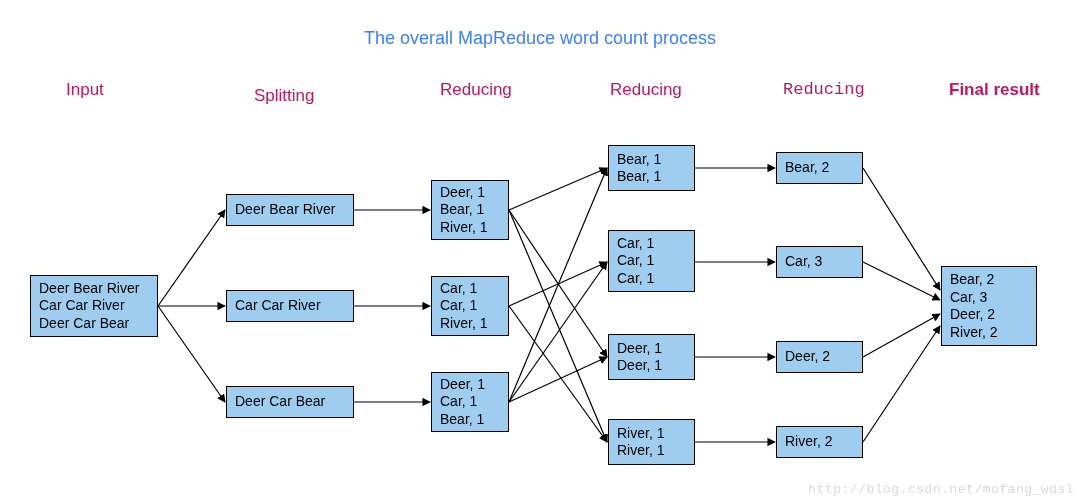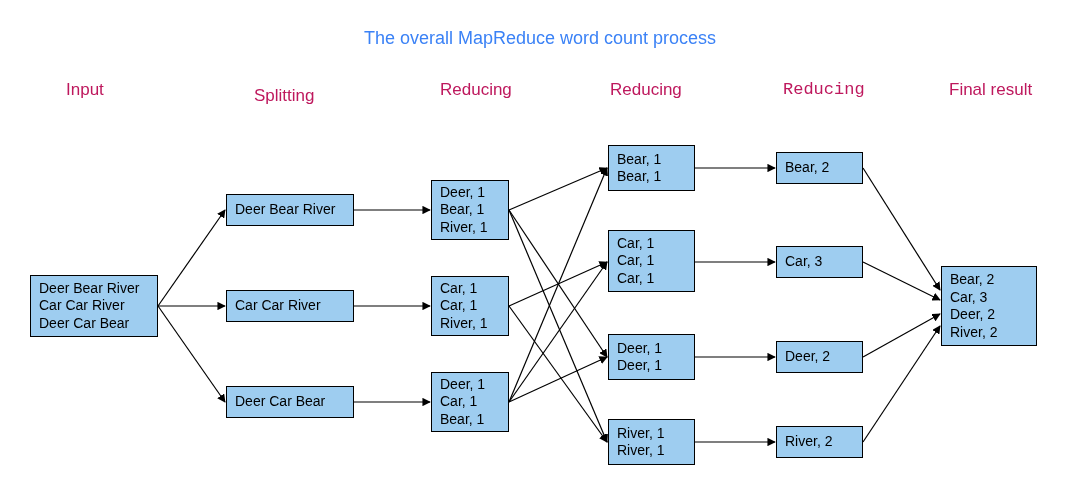--- a/index.html
+++ b/index.html
@@ -17,21 +17,21 @@
 <body>
 <div class="stage">
 
 <div class="title" style="top:28px;">The overall MapReduce word count process</div>
 
 <div class="hdr" style="left:66px; top:80px;">Input</div>
 <div class="hdr" style="left:254px;top:86px;">Splitting</div>
 <div class="hdr" style="left:440px;top:80px;">Reducing</div>
 <div class="hdr" style="left:610px;top:80px;">Reducing</div>
 <div class="hdr" style="left:783px;top:80px;font-family:Liberation Mono, monospace;">Reducing</div>
-<div class="hdr" style="left:949px;top:80px;">Final result</div>
+<div class="hdr" style="left:949px;top:80px;font-weight:bold;">Final result</div>
 
 <svg width="1080" height="501">
   <defs>
     <marker id="ah" viewBox="0 0 10 10" refX="9" refY="5" markerWidth="7" markerHeight="7" orient="auto-start-reverse">
       <path d="M 0 0 L 10 5 L 0 10 z" fill="#000"></path>
     </marker>
   </defs>
   <g stroke="#000" stroke-width="1.2" fill="none" marker-end="url(#ah)">
 
     <line x1="158" y1="306" x2="225" y2="210"></line>
@@ -96,14 +96,15 @@
 <div class="box" style="left:776px;top:152px;width:87px;height:32px;">Bear, 2</div>
 <div class="box" style="left:776px;top:246px;width:87px;height:32px;">Car, 3</div>
 <div class="box" style="left:776px;top:341px;width:87px;height:32px;">Deer, 2</div>
 <div class="box" style="left:776px;top:426px;width:87px;height:32px;">River, 2</div>
 
 <div class="box" style="left:941px;top:266px;width:96px;height:80px;">Bear, 2
 Car, 3
 Deer, 2
 River, 2</div>
 
+<div class="watermark">http://blog.csdn.net/mofang_wdsl</div>
 
 </div>
 
 </body></html>

